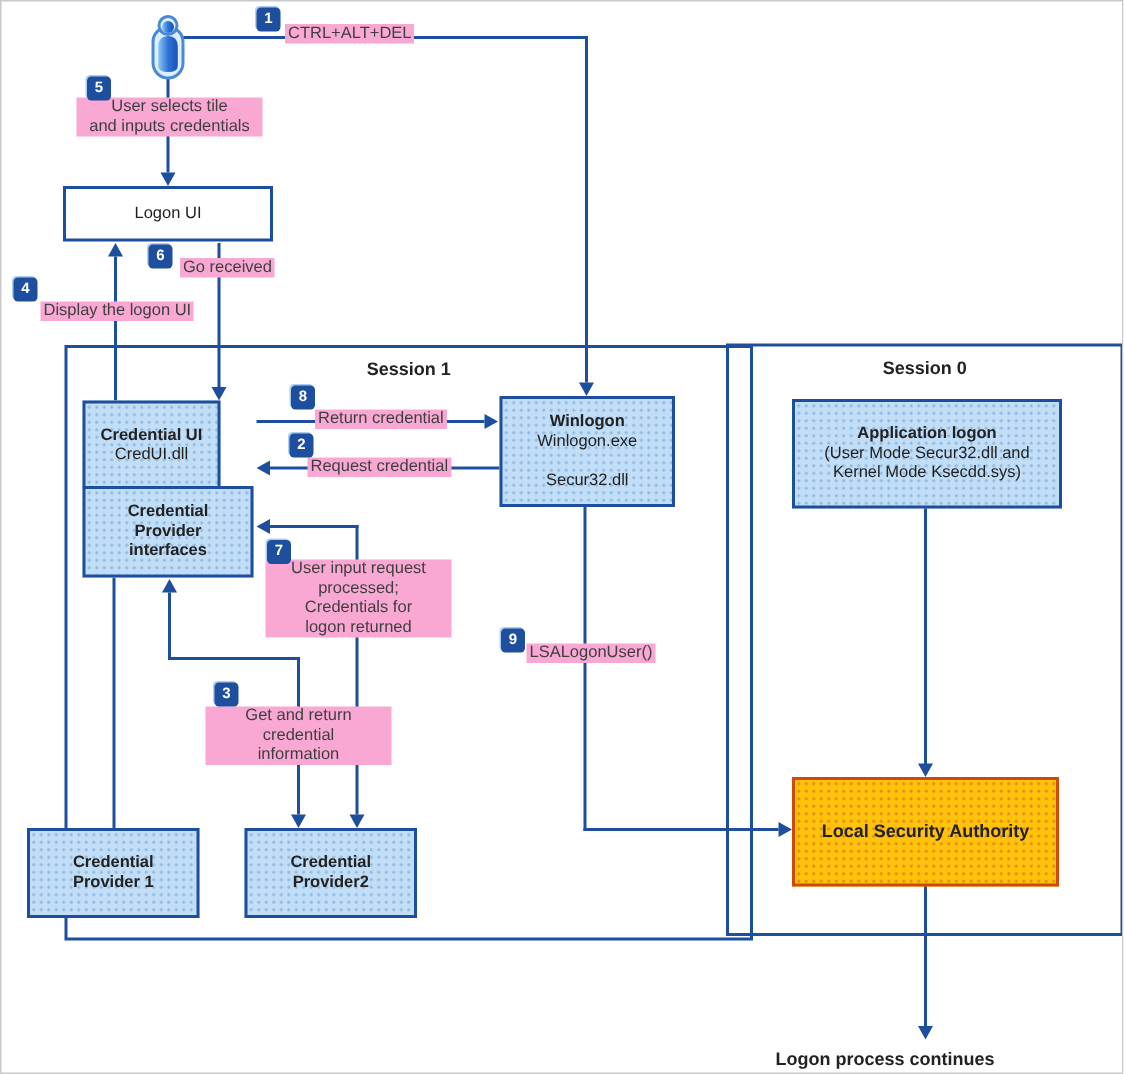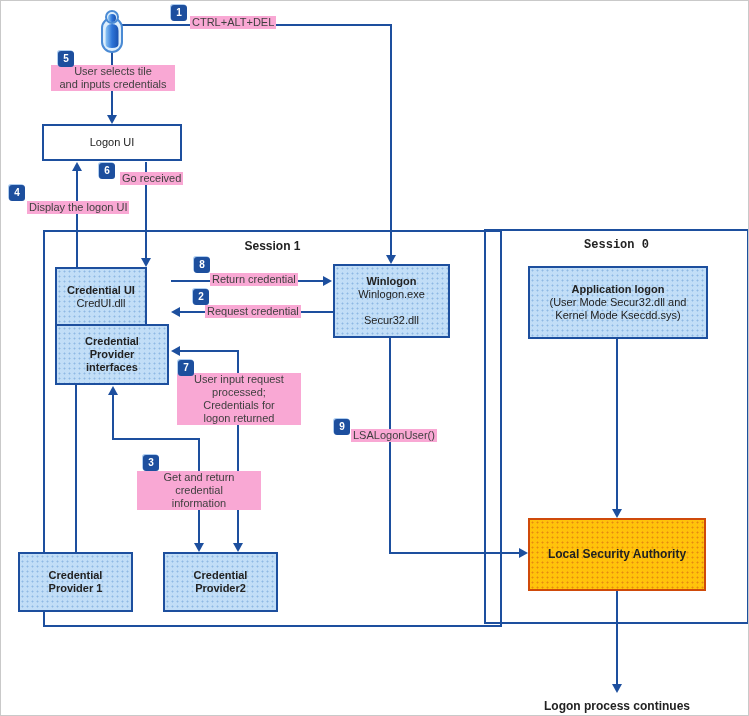--- a/index.html
+++ b/index.html
@@ -29,32 +29,32 @@
   .whitebox{background:#ffffff;}
   .bluebox{background-color:#c2def7;background-image:radial-gradient(#8fb9e4 0.9px, transparent 1.1px);background-size:5px 5px;}
   .goldbox{background-color:#ffc30b;background-image:radial-gradient(#e68a10 0.9px, transparent 1.1px);background-size:5px 5px;border-color:#cf4a0a;}
   .b{font-weight:bold;}
   .badge{position:absolute;z-index:3;width:16px;height:16px;background:var(--navy);color:#fff;
          font-size:10px;font-weight:bold;text-align:center;line-height:16px;border-radius:3px;
          box-shadow:-1px -1px 0 #aecdf0;}
   .note{position:absolute;z-index:2;font-size:11px;line-height:13px;color:var(--note);background:#f9a8d4;padding:0 2px;}
   .note div{white-space:nowrap;}
   .note.center{text-align:center;}
-  .footer-label{position:absolute;z-index:2;font-size:12px;font-weight:bold;color:var(--ink);text-align:center;}
+  .footer-label{position:absolute;z-index:2;font-size:12px;font-weight:bold;color:var(--ink);}
   .spacer13{height:13px;}
 </style>
 </head>
 <body>
 
 <div id="stage">
 
   <div class="session" style="left:2px;top:229px;width:459px;height:397px;margin-left:40px;">
     <div class="session-title">Session 1</div>
   </div>
-  <div class="session" style="left:483px;top:228px;width:265px;height:395px;font-family:Liberation Mono, monospace;">
+  <div class="session" style="left:483px;top:228px;width:265px;height:395px;">
     <div class="session-title">Session 0</div>
   </div>
 
   <div class="hline" style="left:120px;top:23px;width:271px;"></div>
   <div class="vline" style="left:389px;top:23px;height:231px;"></div>
   <div class="arr arr-d" style="left:385px;top:254px;"></div>
 
   <div class="vline" style="left:110px;top:50px;height:64px;"></div>
   <div class="arr arr-d" style="left:106px;top:114px;"></div>
 

